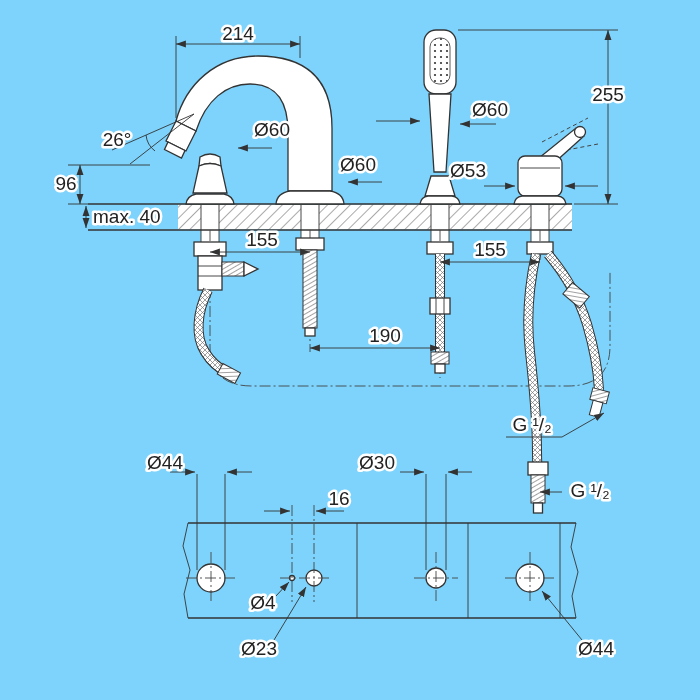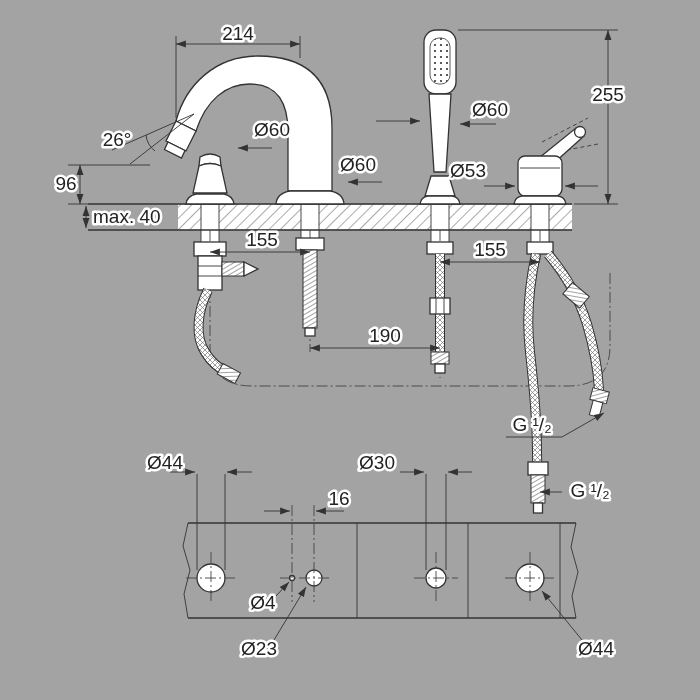--- a/index.html
+++ b/index.html
@@ -1,16 +1,16 @@
 <!DOCTYPE html>
 <html><head>
 <meta charset="utf-8">
 <style>
   html,body{margin:0;padding:0;background:#ffffff;}
-  .canvas{width:700px;height:700px;background:#a3a3a3;position:relative;overflow:hidden;}
+  .canvas{width:700px;height:700px;background:#7dd3fc;position:relative;overflow:hidden;}
   svg{display:block;}
   .dim{font-family:"Liberation Sans",sans-serif;font-size:19px;fill:#222;
        paint-order:stroke fill;stroke:#ffffff;stroke-width:5px;stroke-linejoin:round;}
   .obj{fill:#ffffff;stroke:#333;stroke-width:1.3px;}
   .thin{fill:none;stroke:#333;stroke-width:0.9px;}
   .cl{fill:none;stroke:#444;stroke-width:0.9px;stroke-dasharray:11 3 2 3;}
   .dash{fill:none;stroke:#444;stroke-width:1px;stroke-dasharray:4 3;}
 </style>
 </head>
 <body>

